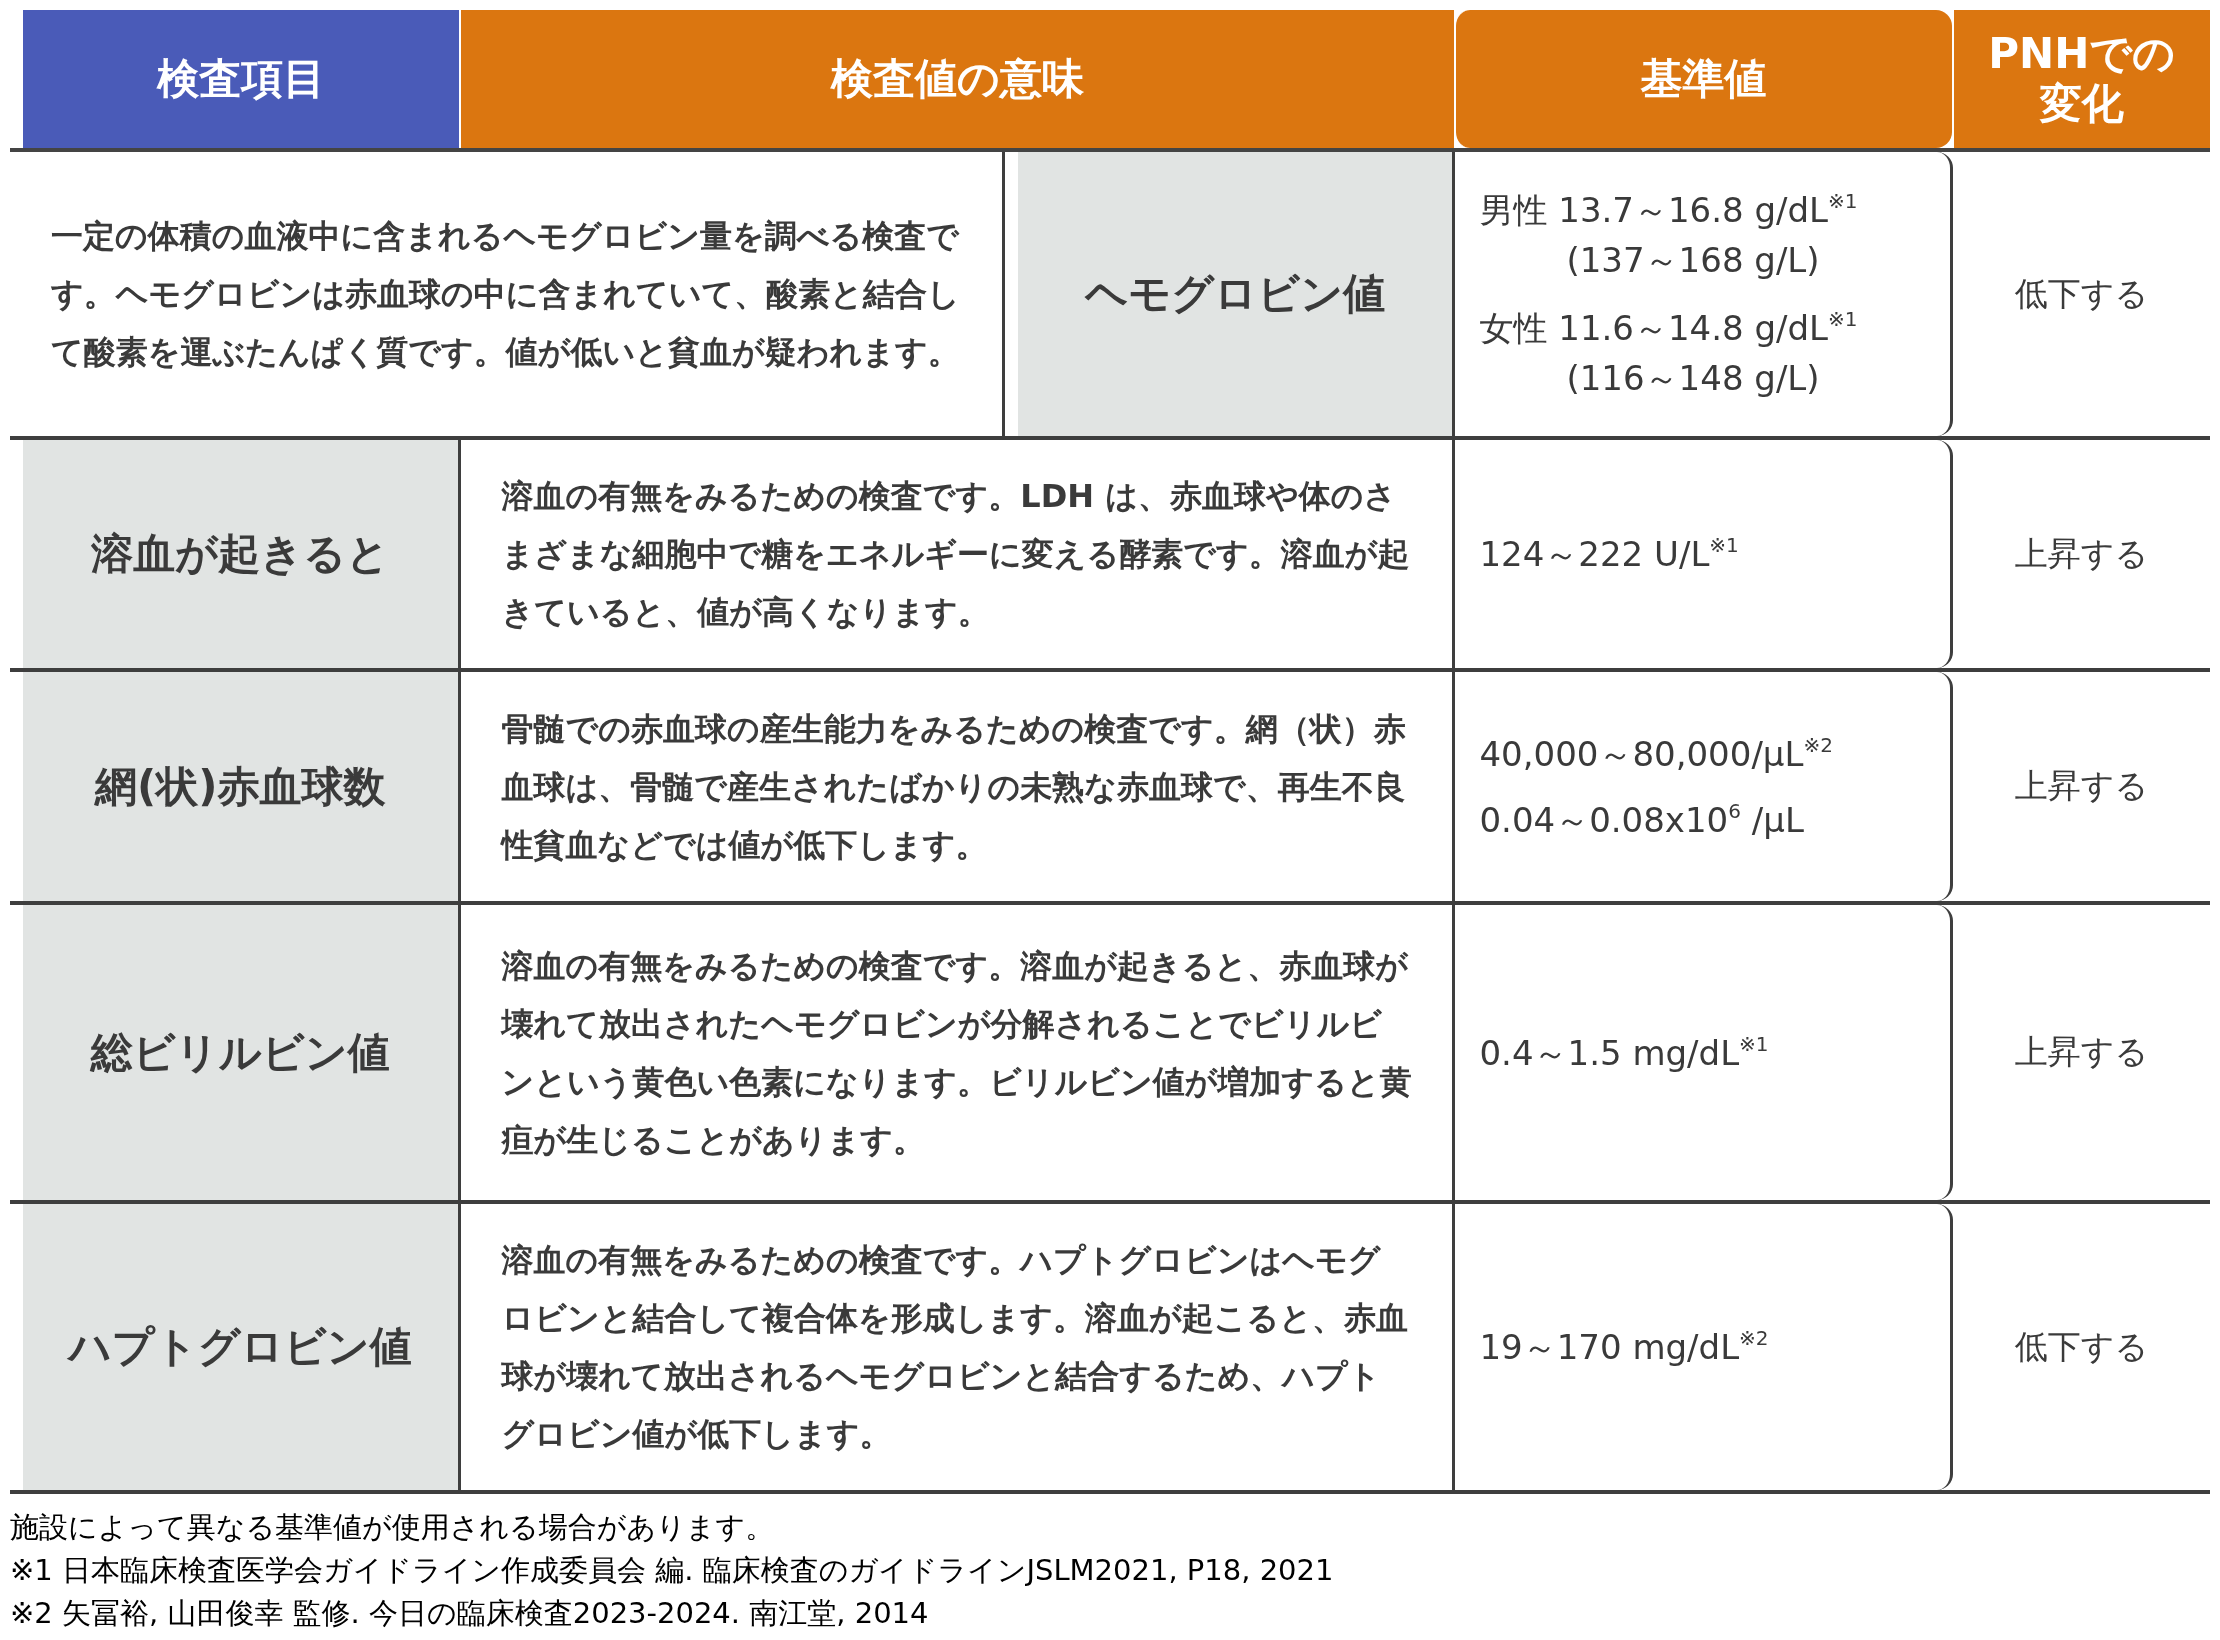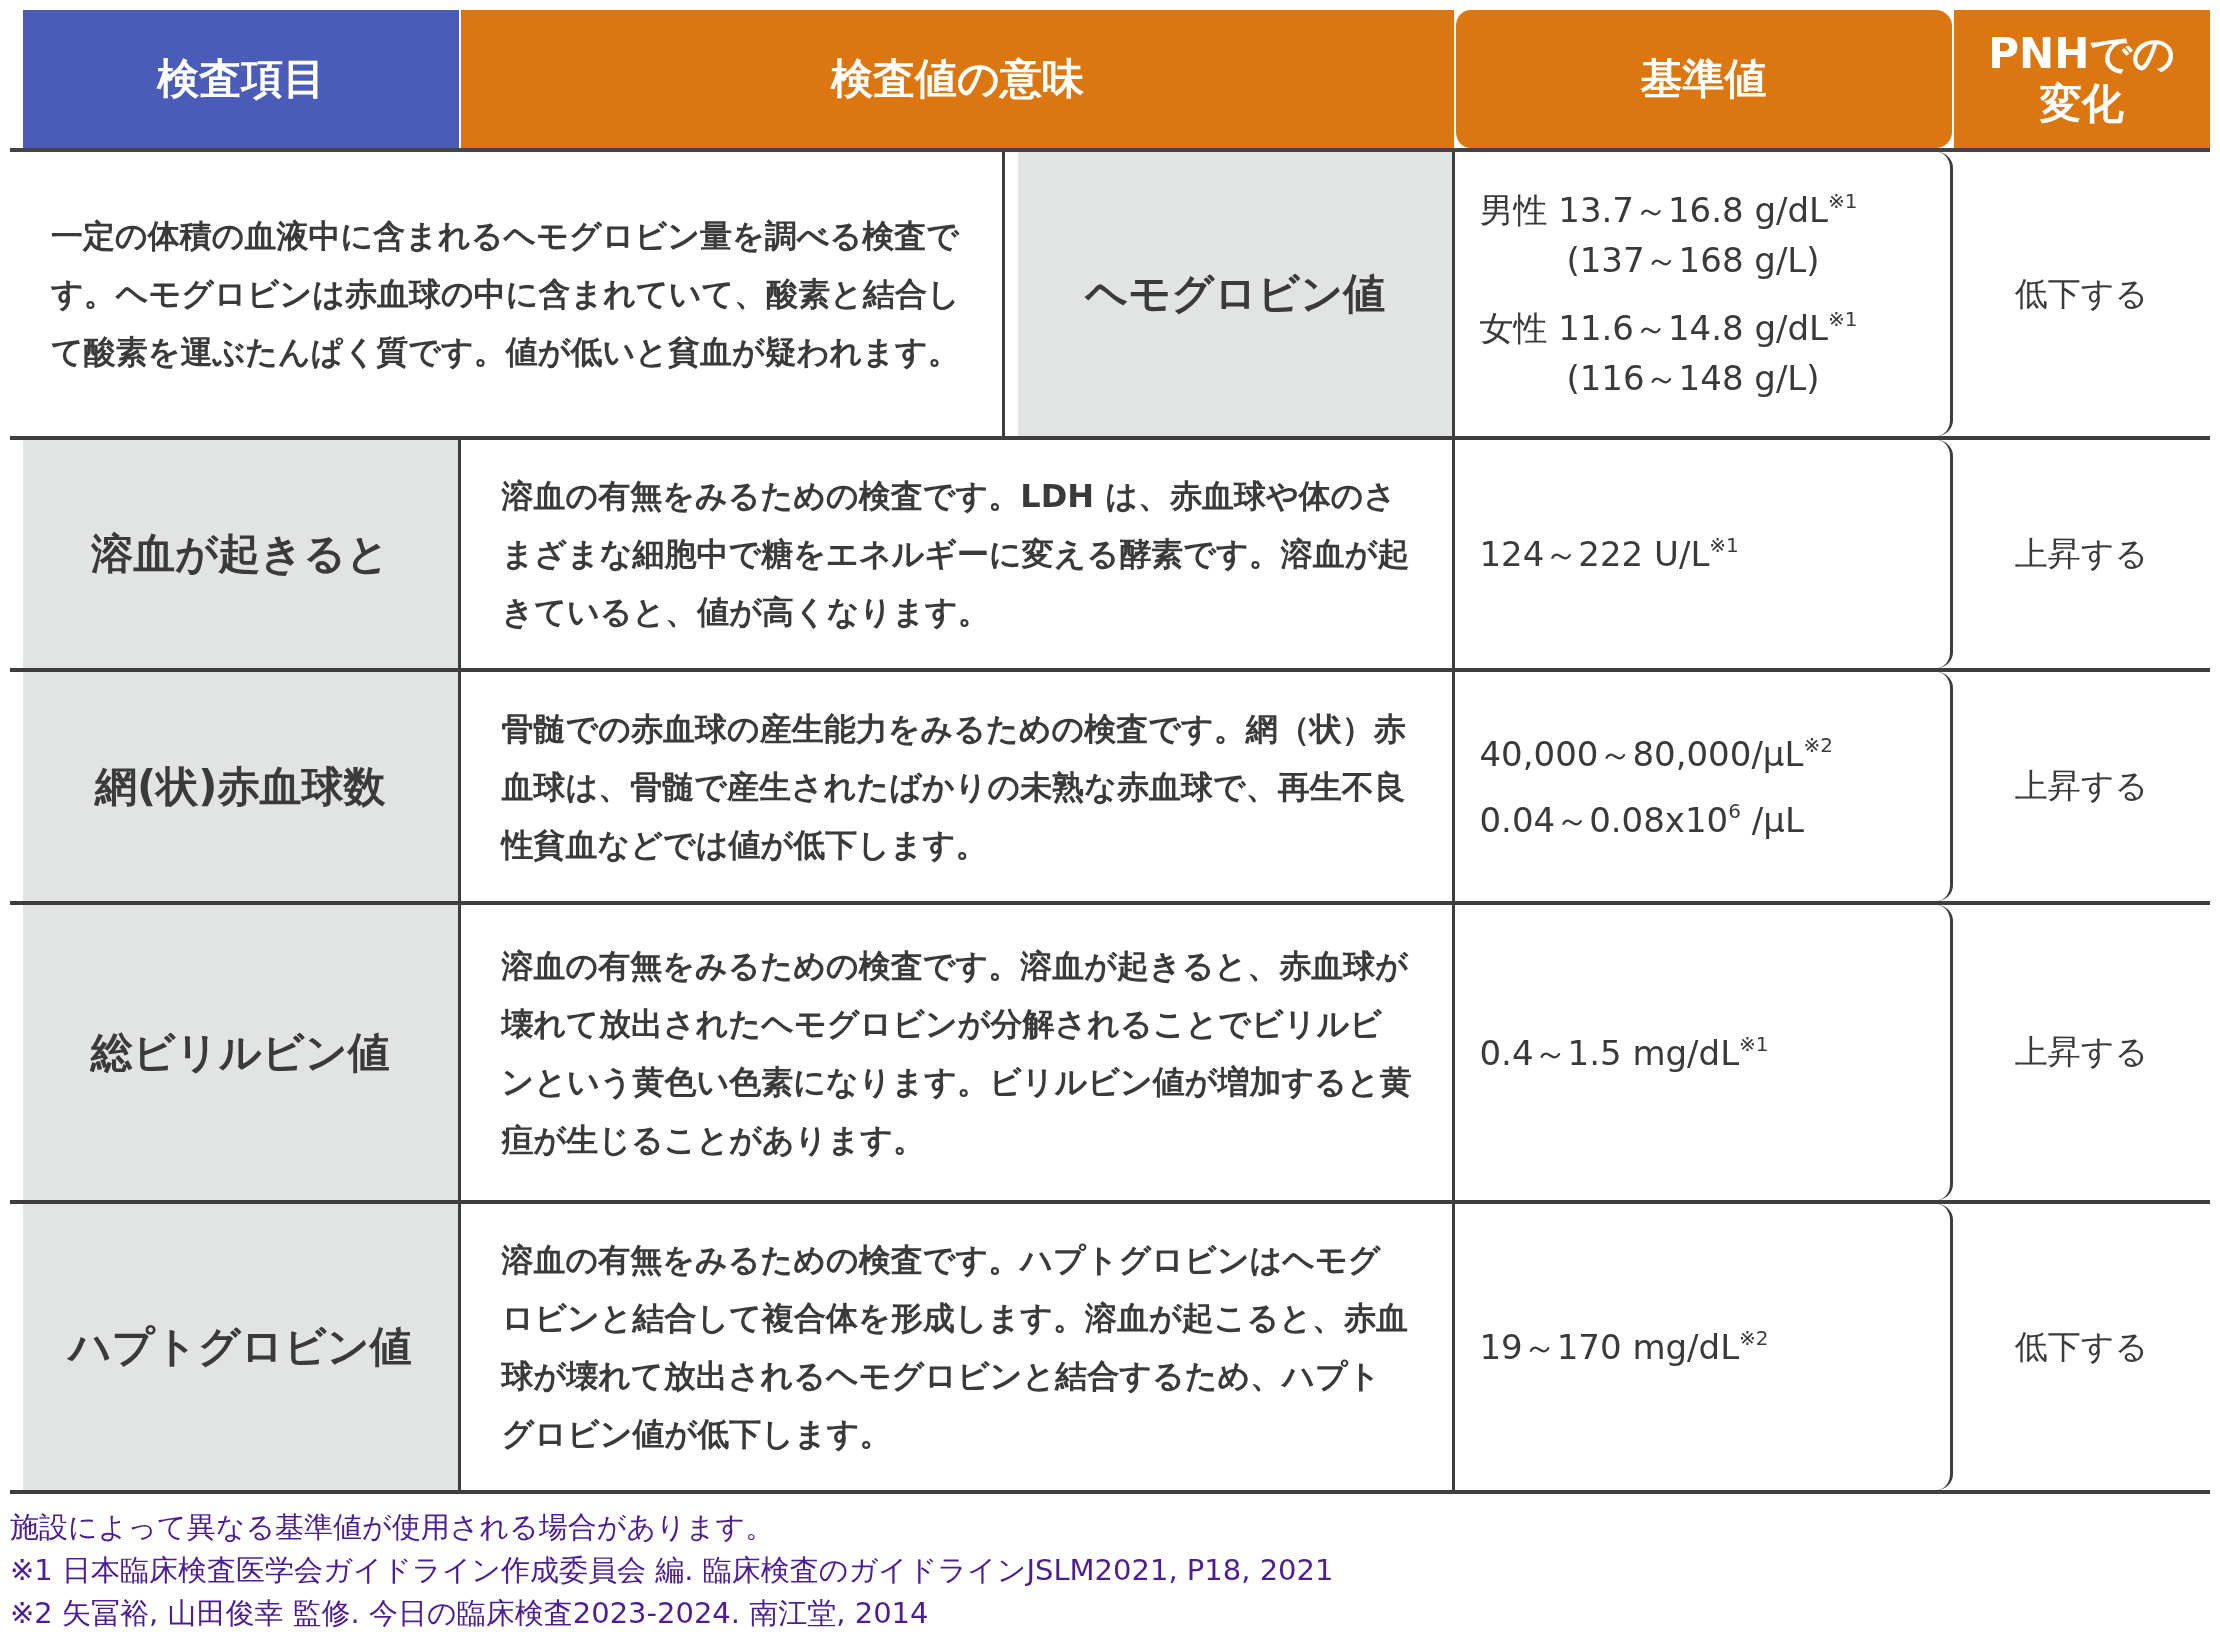--- a/index.html
+++ b/index.html
@@ -20,21 +20,21 @@
   .body-row .c { display:flex; align-items:center; box-sizing:border-box; }
   .body-row .c1 { background:#e1e4e3; justify-content:center; text-align:center; font-weight:bold; font-size:42px; line-height:1.55; border-right:3px solid #3e3e3e; }
   .body-row .c2 { padding:0 40px 0 41px; font-size:32px; font-weight:bold; line-height:58px; border-right:3px solid #3e3e3e; }
   .body-row .c3 { padding-left:24px; font-size:34px; line-height:50px; border-right:3px solid #3e3e3e; }
   .body-row .c4 { justify-content:center; font-size:33px; }
   .ref { display:flex; flex-direction:column; }
   .ref .line { white-space:nowrap; }
   .ref .indent { padding-left:87px; }
   .ref .gap { margin-top:18px; }
   sup { font-size:20px; vertical-align:14px; line-height:0; }
-  .foot { position:absolute; left:10px; top:1506px; font-size:29px; line-height:43px; color:#4c1d95; }
+  .foot { position:absolute; left:10px; top:1506px; font-size:29px; line-height:43px; color:#000000; }
   .foot div { white-space:nowrap; }
 </style>
 </head>
 <body>
 
 <div class="tbl">
   <div class="row hdr">
     <div class="c c1">検査項目</div>
     <div class="c c2">検査値の意味</div>
     <div class="c c3">基準値</div>

